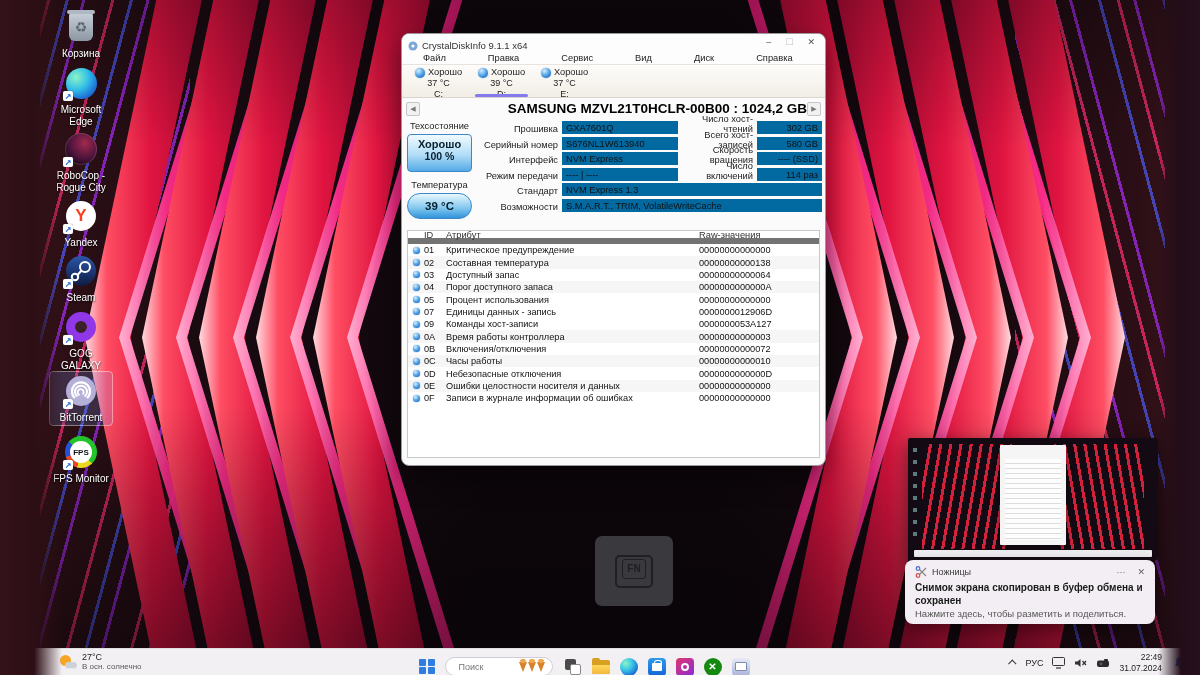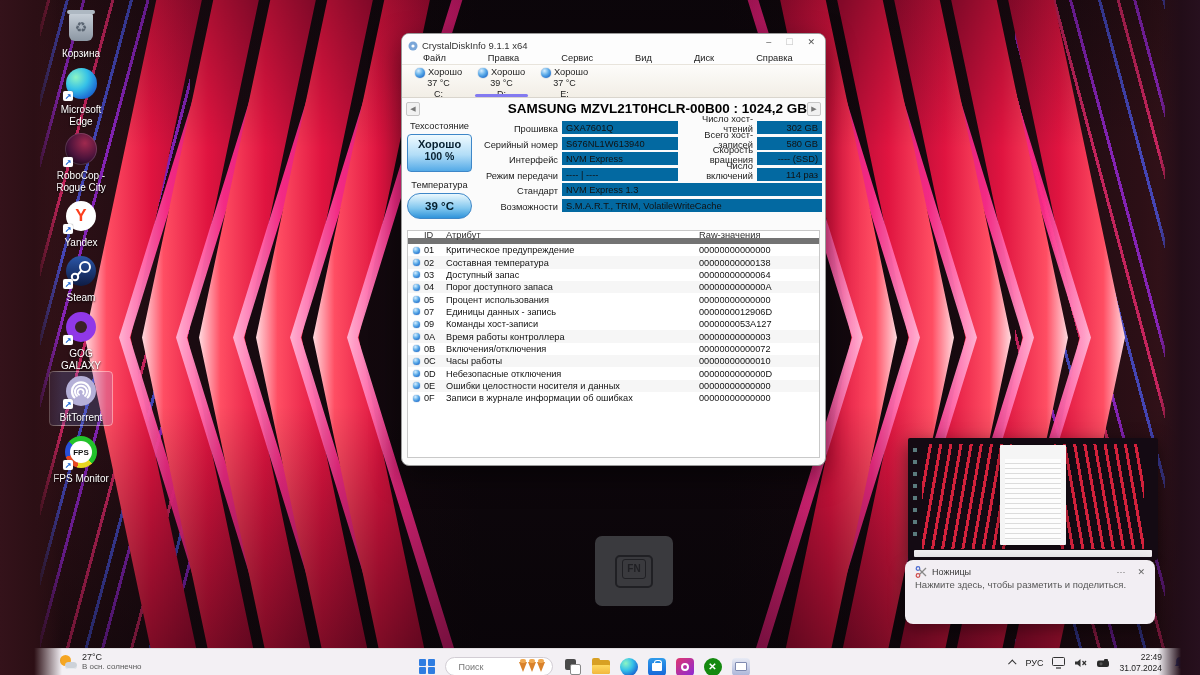--- a/index.html
+++ b/index.html
@@ -523,20 +523,21 @@
         <circle cx="3" cy="2.5" r="1.8" fill="none" stroke="#4a6ad0" stroke-width="1.2"></circle>
         <line x1="4.5" y1="8.5" x2="11" y2="2" stroke="#888" stroke-width="1.2"></line>
         <line x1="4.5" y1="3.5" x2="11" y2="10" stroke="#888" stroke-width="1.2"></line>
       </svg>
       <span class="toast-app">Ножницы</span>
       <div class="toast-acts">
         <span>···</span>
         <span>✕</span>
       </div>
     </div>
+    <div class="toast-title">Снимок экрана скопирован в буфер обмена и сохранен</div>
     <div class="toast-sub">Нажмите здесь, чтобы разметить и поделиться.</div>
   </div>
 
   <div class="taskbar">
     <div class="weather">
       <div class="wx-icon">
           <div class="sun"></div>
           <div class="cloud"></div>
         </div>
       <div class="wx-text">

